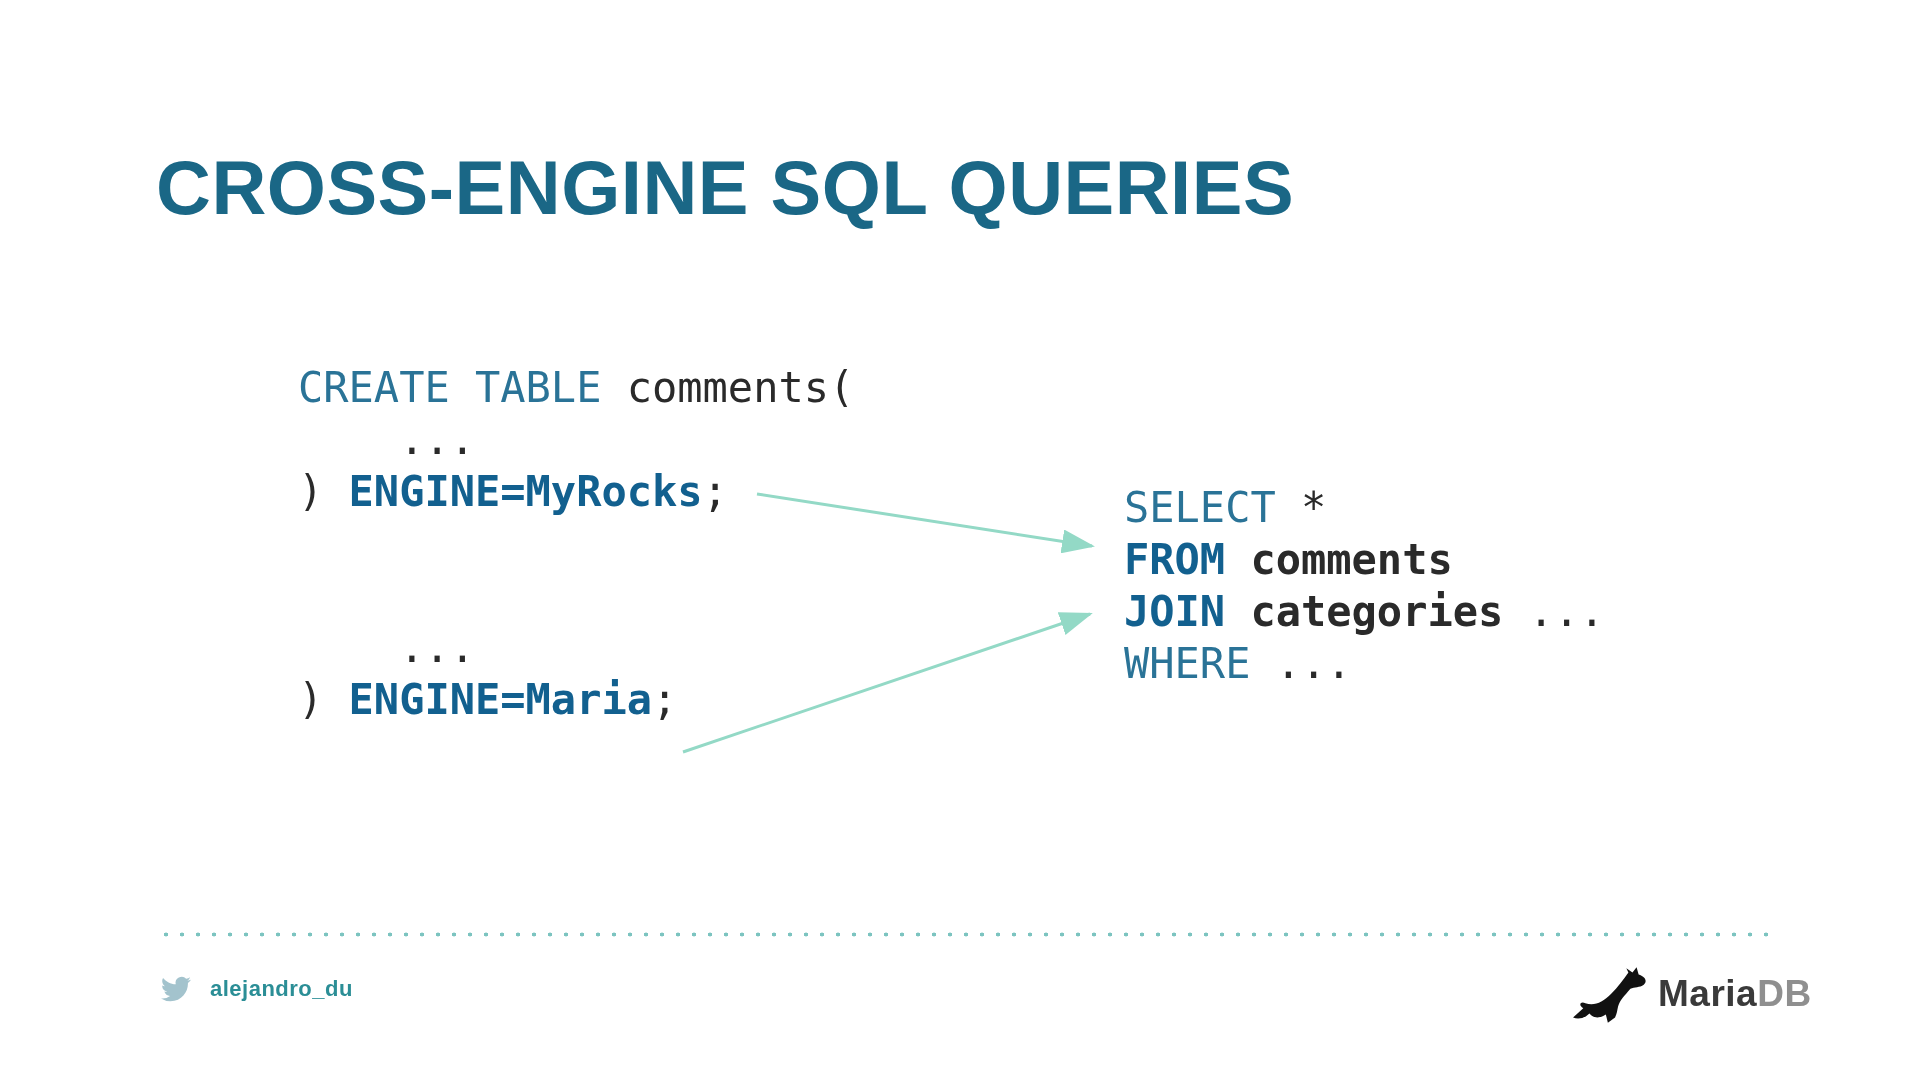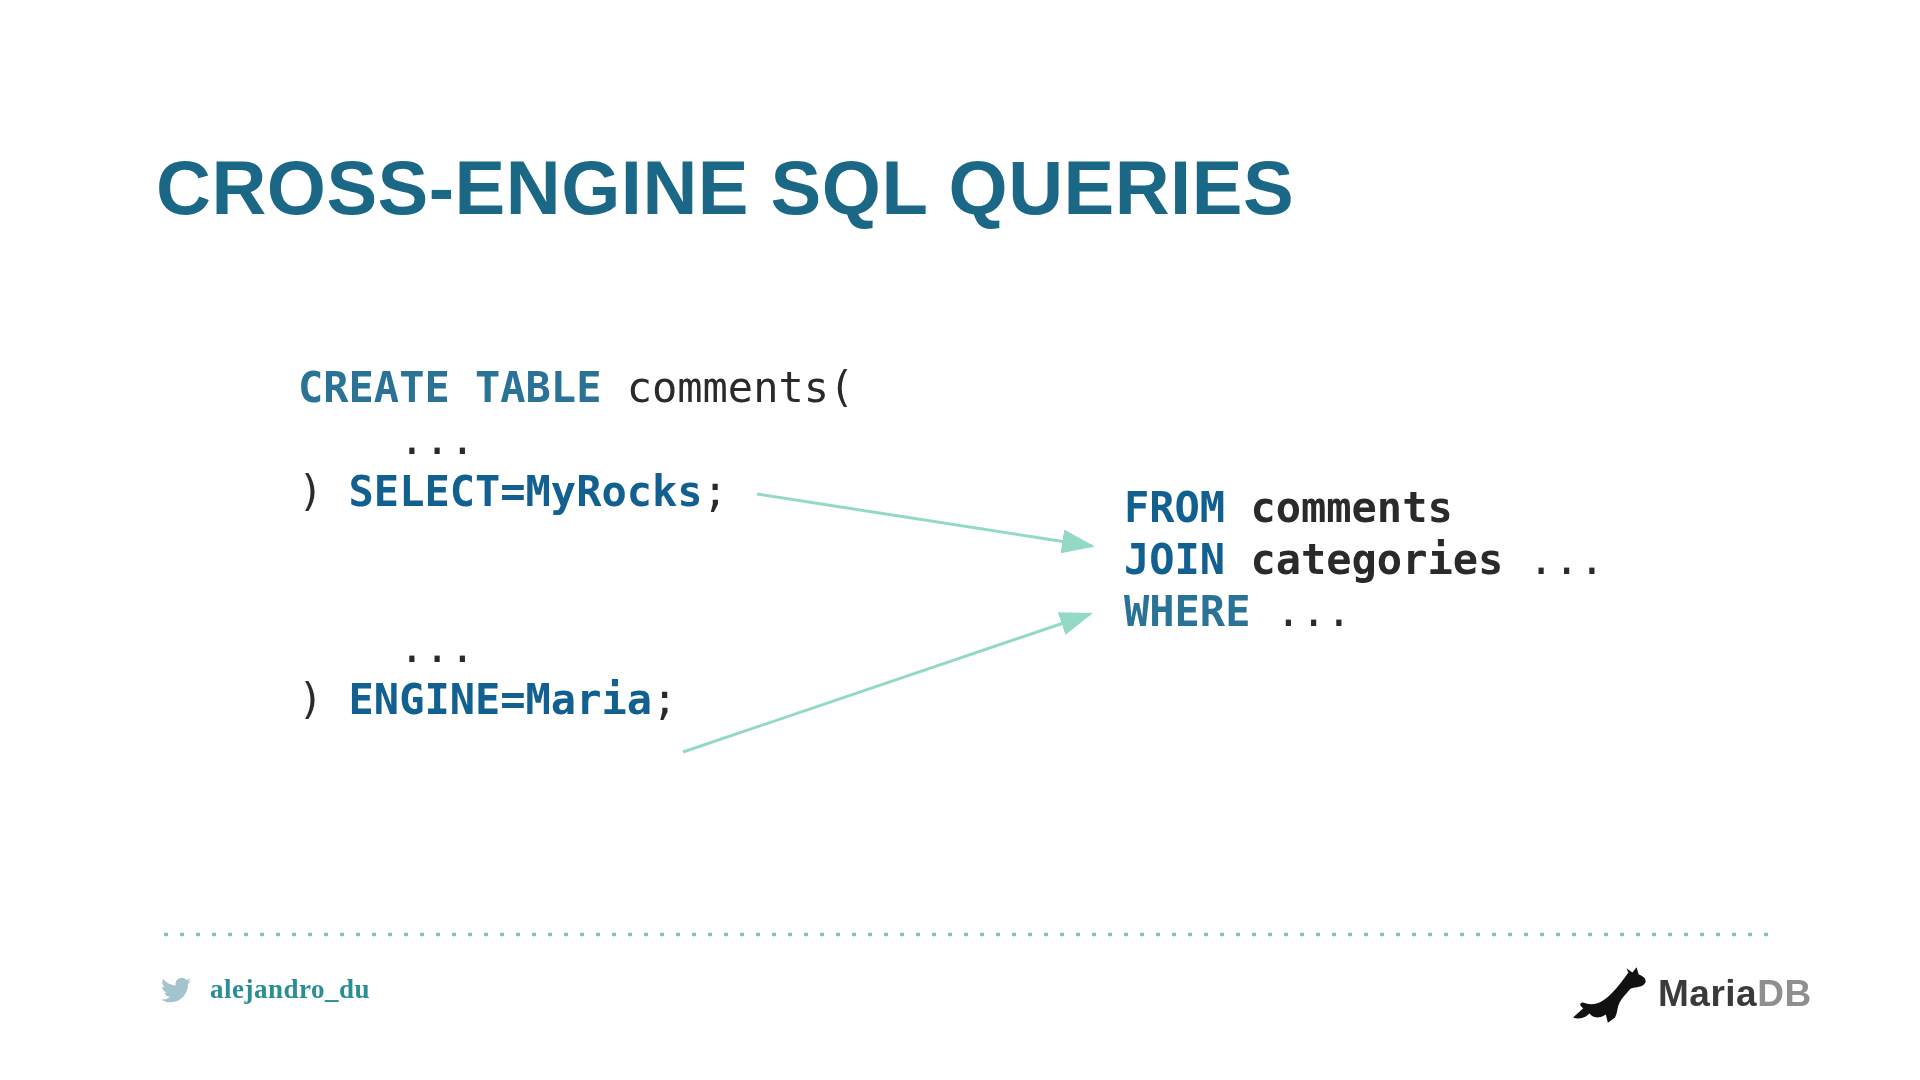--- a/index.html
+++ b/index.html
@@ -37,21 +37,21 @@
   }
   .code{
     position:absolute;
     font-family:"DejaVu Sans Mono","Liberation Mono",monospace;
     font-size:42px;
     color:var(--code-text);
   }
   .code-left{left:298px;top:362px;}
   .code-right{left:1124px;top:482px;}
   .code-line{height:52px;line-height:52px;white-space:pre;}
-  .tok-keyword{color:var(--keyword);font-weight:bold;}
+  .tok-keyword{color:var(--keyword);}
   .tok-keyword-bold{color:var(--keyword-bold);font-weight:bold;}
   .tok-plain{color:var(--code-text);}
   .tok-plain-bold{color:var(--code-text);font-weight:bold;margin-top:36px;}
   .arrows-overlay{
     position:absolute;left:0;top:0;width:1920px;height:1080px;
     pointer-events:none;
   }
   .dotted-rule{
     position:absolute;
     left:158px;top:932px;
@@ -60,24 +60,23 @@
     background-size:16px 5px;
     background-repeat:repeat-x;
   }
   .footer-left{
     position:absolute;
     left:158px;top:974px;
     display:flex;align-items:center;gap:16px;
   }
   .twitter-icon{width:36px;height:30px;display:block;}
   .twitter-handle{
-    font-size:27px;font-weight:bold;
+    font-size:22px;font-weight:bold;
     color:var(--handle);
     letter-spacing:0.5px;
-    font-family:Liberation Serif, serif;
   }
   .logo{
     position:absolute;
     left:1572px;top:966px;
     display:flex;align-items:flex-end;
   }
   .seal-icon{width:82px;height:60px;display:block;}
   .logo-text{
     font-size:37px;font-weight:bold;
     line-height:1;
@@ -92,28 +91,29 @@
 </head>
 <body>
 
 <div class="slide">
 
   <h1 class="title">CROSS-ENGINE SQL QUERIES</h1>
 
   <div class="code code-left">
     <div class="code-line"><span class="tok-keyword">CREATE TABLE</span><span class="tok-plain"> comments(</span></div>
     <div class="code-line"><span class="tok-plain">    ...</span></div>
-    <div class="code-line"><span class="tok-plain">) </span><span class="tok-keyword-bold">SELECT=MyRocks</span><span class="tok-plain">;</span></div>
+    <div class="code-line"><span class="tok-plain">) </span><span class="tok-keyword-bold">ENGINE=MyRocks</span><span class="tok-plain">;</span></div>
     <div class="code-line"><span class="tok-plain"></span></div>
     <div class="code-line"><span class="tok-plain"></span></div>
     <div class="code-line"><span class="tok-plain">    ...</span></div>
     <div class="code-line"><span class="tok-plain">) </span><span class="tok-keyword-bold">ENGINE=Maria</span><span class="tok-plain">;</span></div>
   </div>
 
   <div class="code code-right">
+    <div class="code-line"><span class="tok-keyword">SELECT</span><span class="tok-plain"> *</span></div>
     <div class="code-line"><span class="tok-keyword-bold">FROM</span><span class="tok-plain-bold"> comments</span></div>
     <div class="code-line"><span class="tok-keyword-bold">JOIN</span><span class="tok-plain-bold"> categories</span><span class="tok-plain"> ...</span></div>
     <div class="code-line"><span class="tok-keyword">WHERE</span><span class="tok-plain"> ...</span></div>
   </div>
 
   <svg class="arrows-overlay" viewBox="0 0 1920 1080">
     <defs>
       <marker id="ah" markerWidth="11" markerHeight="8" refX="10" refY="4" orient="auto">
         <path d="M0,0 L11,4 L0,8 Z" fill="#93d9c6"></path>
       </marker>

